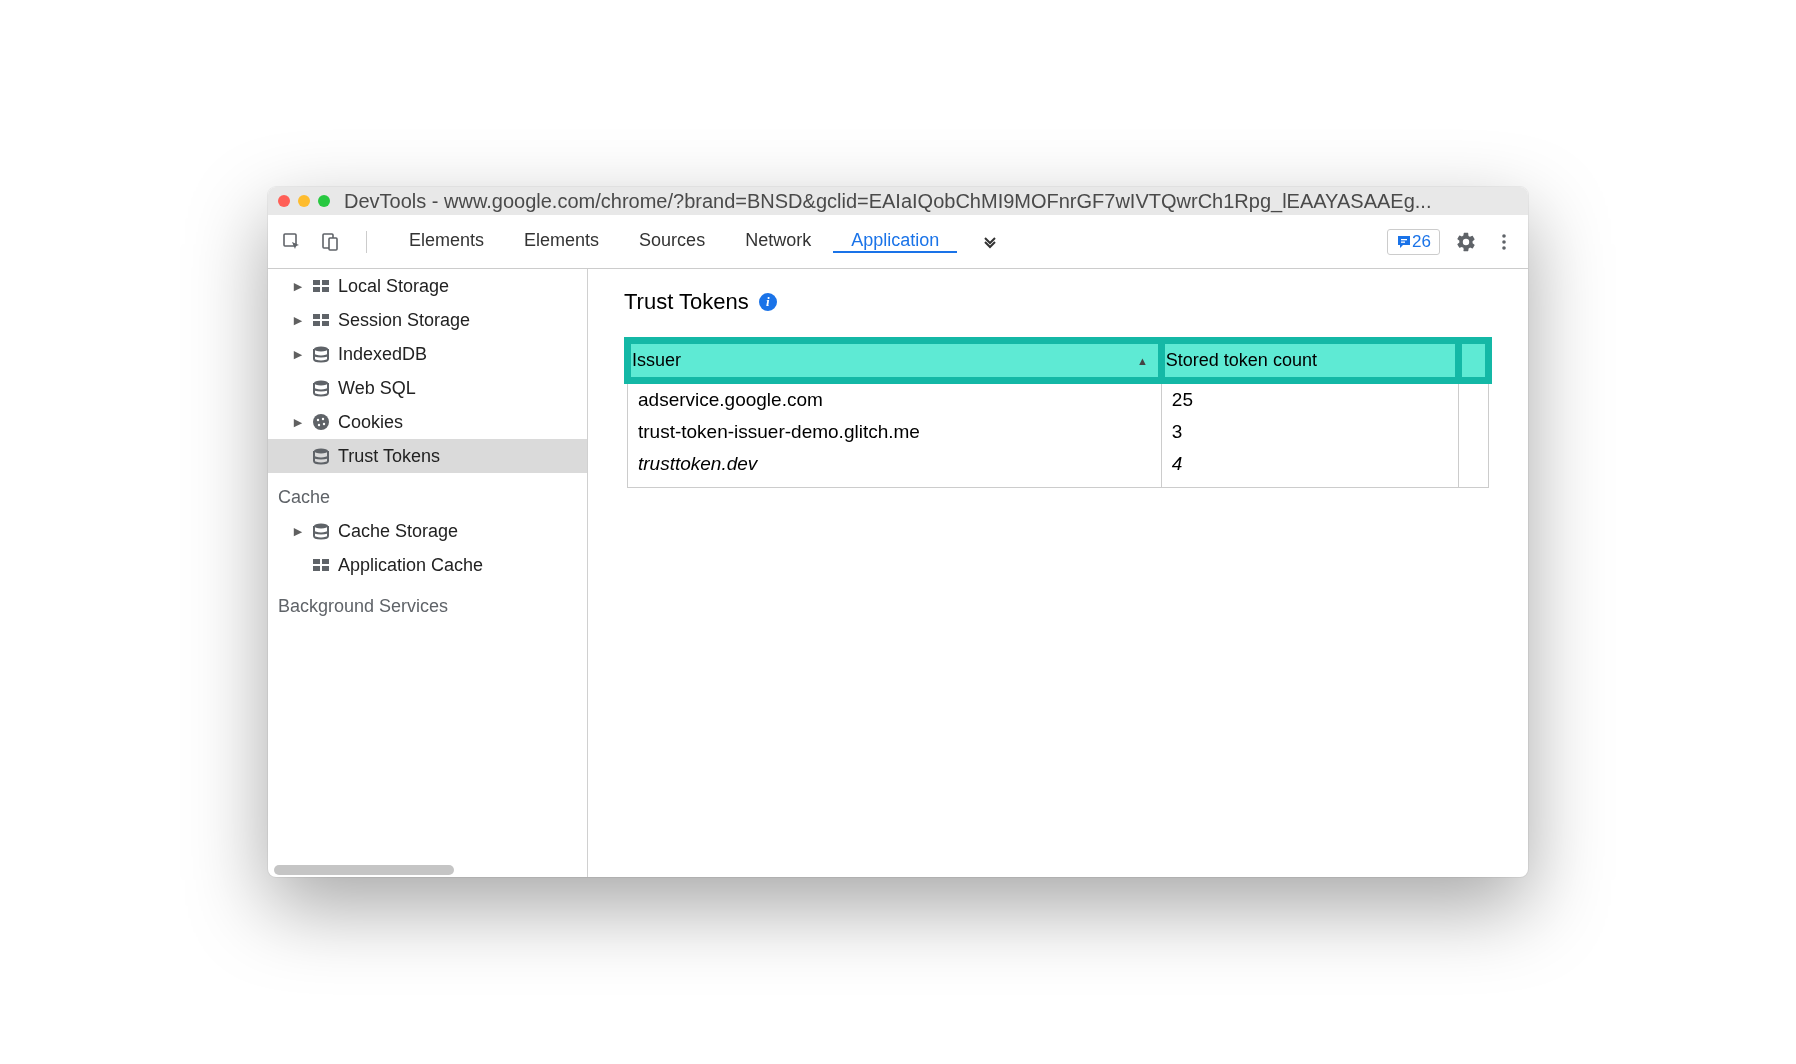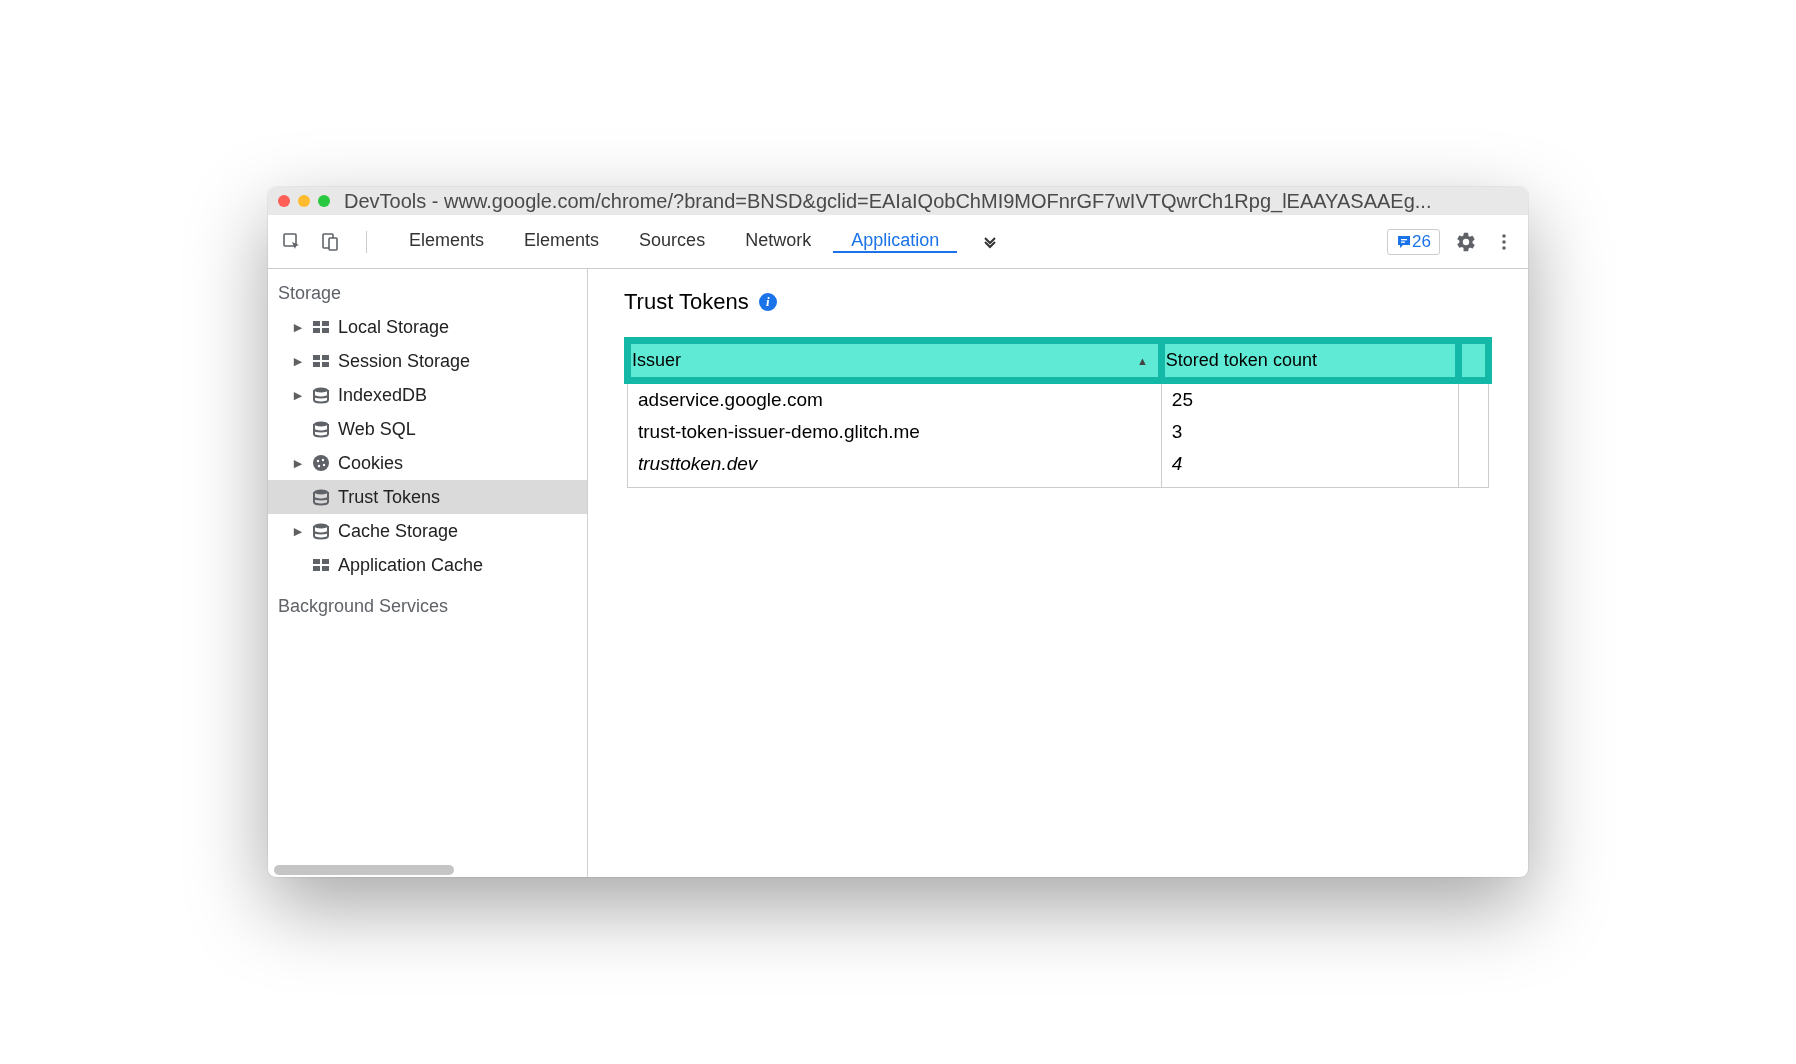--- a/index.html
+++ b/index.html
@@ -203,21 +203,20 @@
             <circle cx="10" cy="10" r="1.8"></circle>
             <circle cx="10" cy="16" r="1.8"></circle>
           </svg>
       </span>
     </div>
   </div>
 
   <div class="content">
     <div class="sidebar" id="sidebar">
 
-      <div class="section-title">Storage</div>
         <div class="tree-item">
           <span class="chev ">▶</span>
           <span class="ticon">
             <svg width="18" height="18" viewBox="0 0 18 18" fill="#5f6368">
               <rect x="1" y="3" width="7" height="5"></rect>
               <rect x="10" y="3" width="7" height="5"></rect>
               <rect x="1" y="10" width="7" height="5"></rect>
               <rect x="10" y="10" width="7" height="5"></rect>
             </svg>
           </span>
@@ -274,20 +273,21 @@
           <span class="chev blank">▶</span>
           <span class="ticon">
             <svg width="18" height="18" viewBox="0 0 18 18" fill="#5f6368">
               <ellipse cx="9" cy="4" rx="7" ry="2.5"></ellipse>
               <path d="M2 4v5c0 1.4 3.1 2.5 7 2.5s7-1.1 7-2.5V4" fill="none" stroke="#5f6368" stroke-width="2"></path>
               <path d="M2 9v5c0 1.4 3.1 2.5 7 2.5s7-1.1 7-2.5V9" fill="none" stroke="#5f6368" stroke-width="2"></path>
             </svg>
           </span>
           <span class="label">Trust Tokens</span>
         </div>
+        <div class="section-title">Cache</div>
         <div class="tree-item">
           <span class="chev ">▶</span>
           <span class="ticon">
             <svg width="18" height="18" viewBox="0 0 18 18" fill="#5f6368">
               <ellipse cx="9" cy="4" rx="7" ry="2.5"></ellipse>
               <path d="M2 4v5c0 1.4 3.1 2.5 7 2.5s7-1.1 7-2.5V4" fill="none" stroke="#5f6368" stroke-width="2"></path>
               <path d="M2 9v5c0 1.4 3.1 2.5 7 2.5s7-1.1 7-2.5V9" fill="none" stroke="#5f6368" stroke-width="2"></path>
             </svg>
           </span>
           <span class="label">Cache Storage</span>

